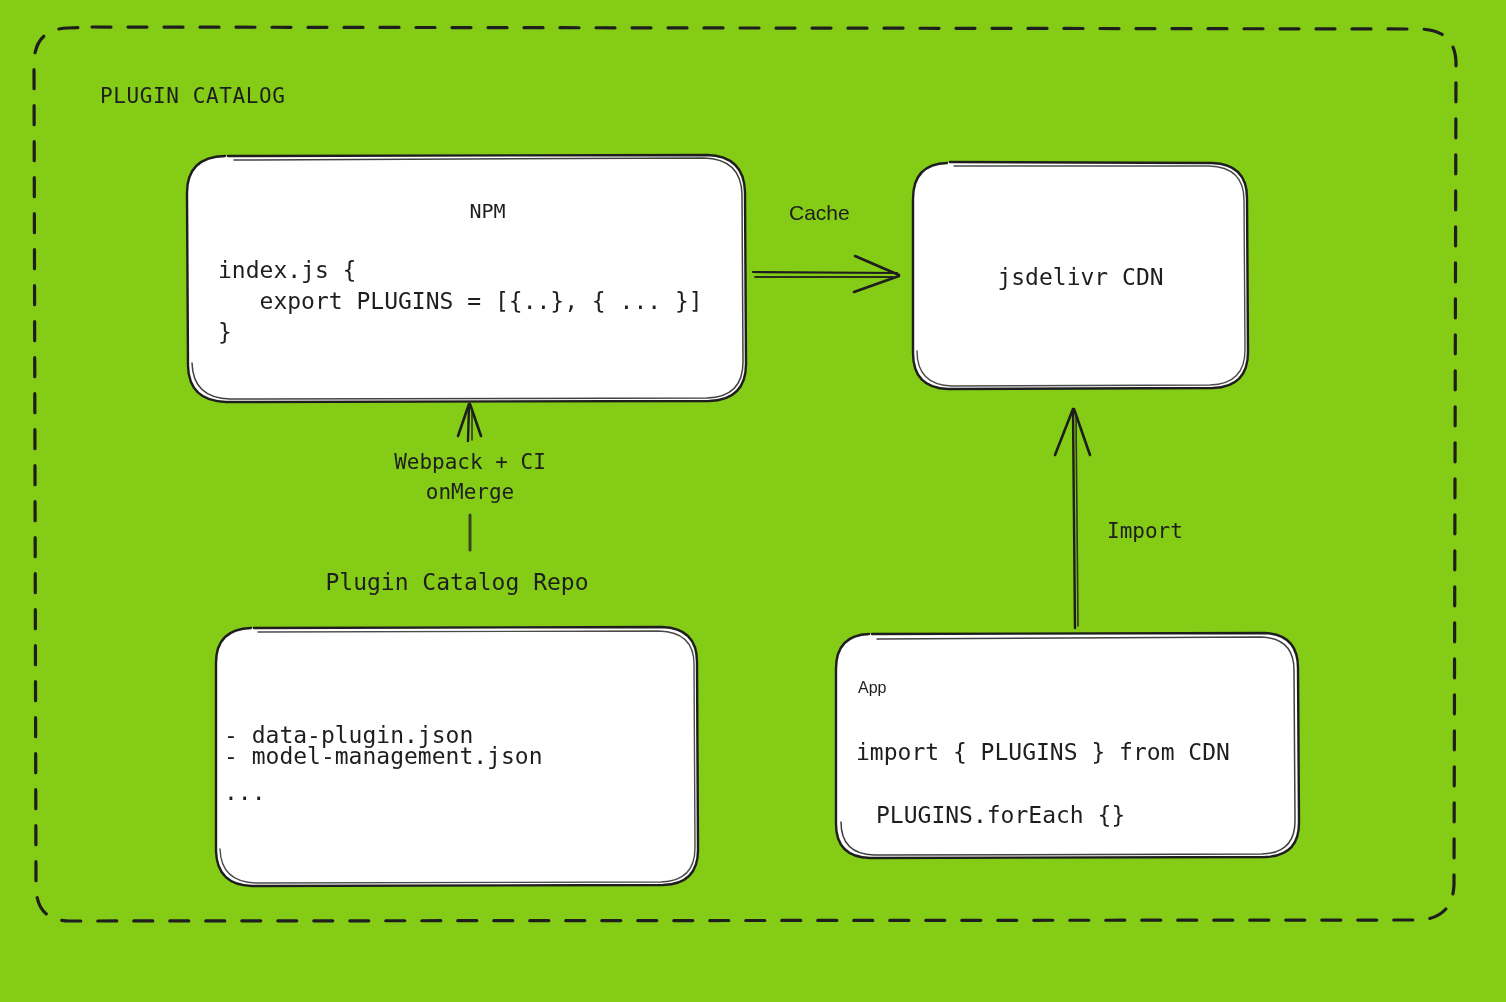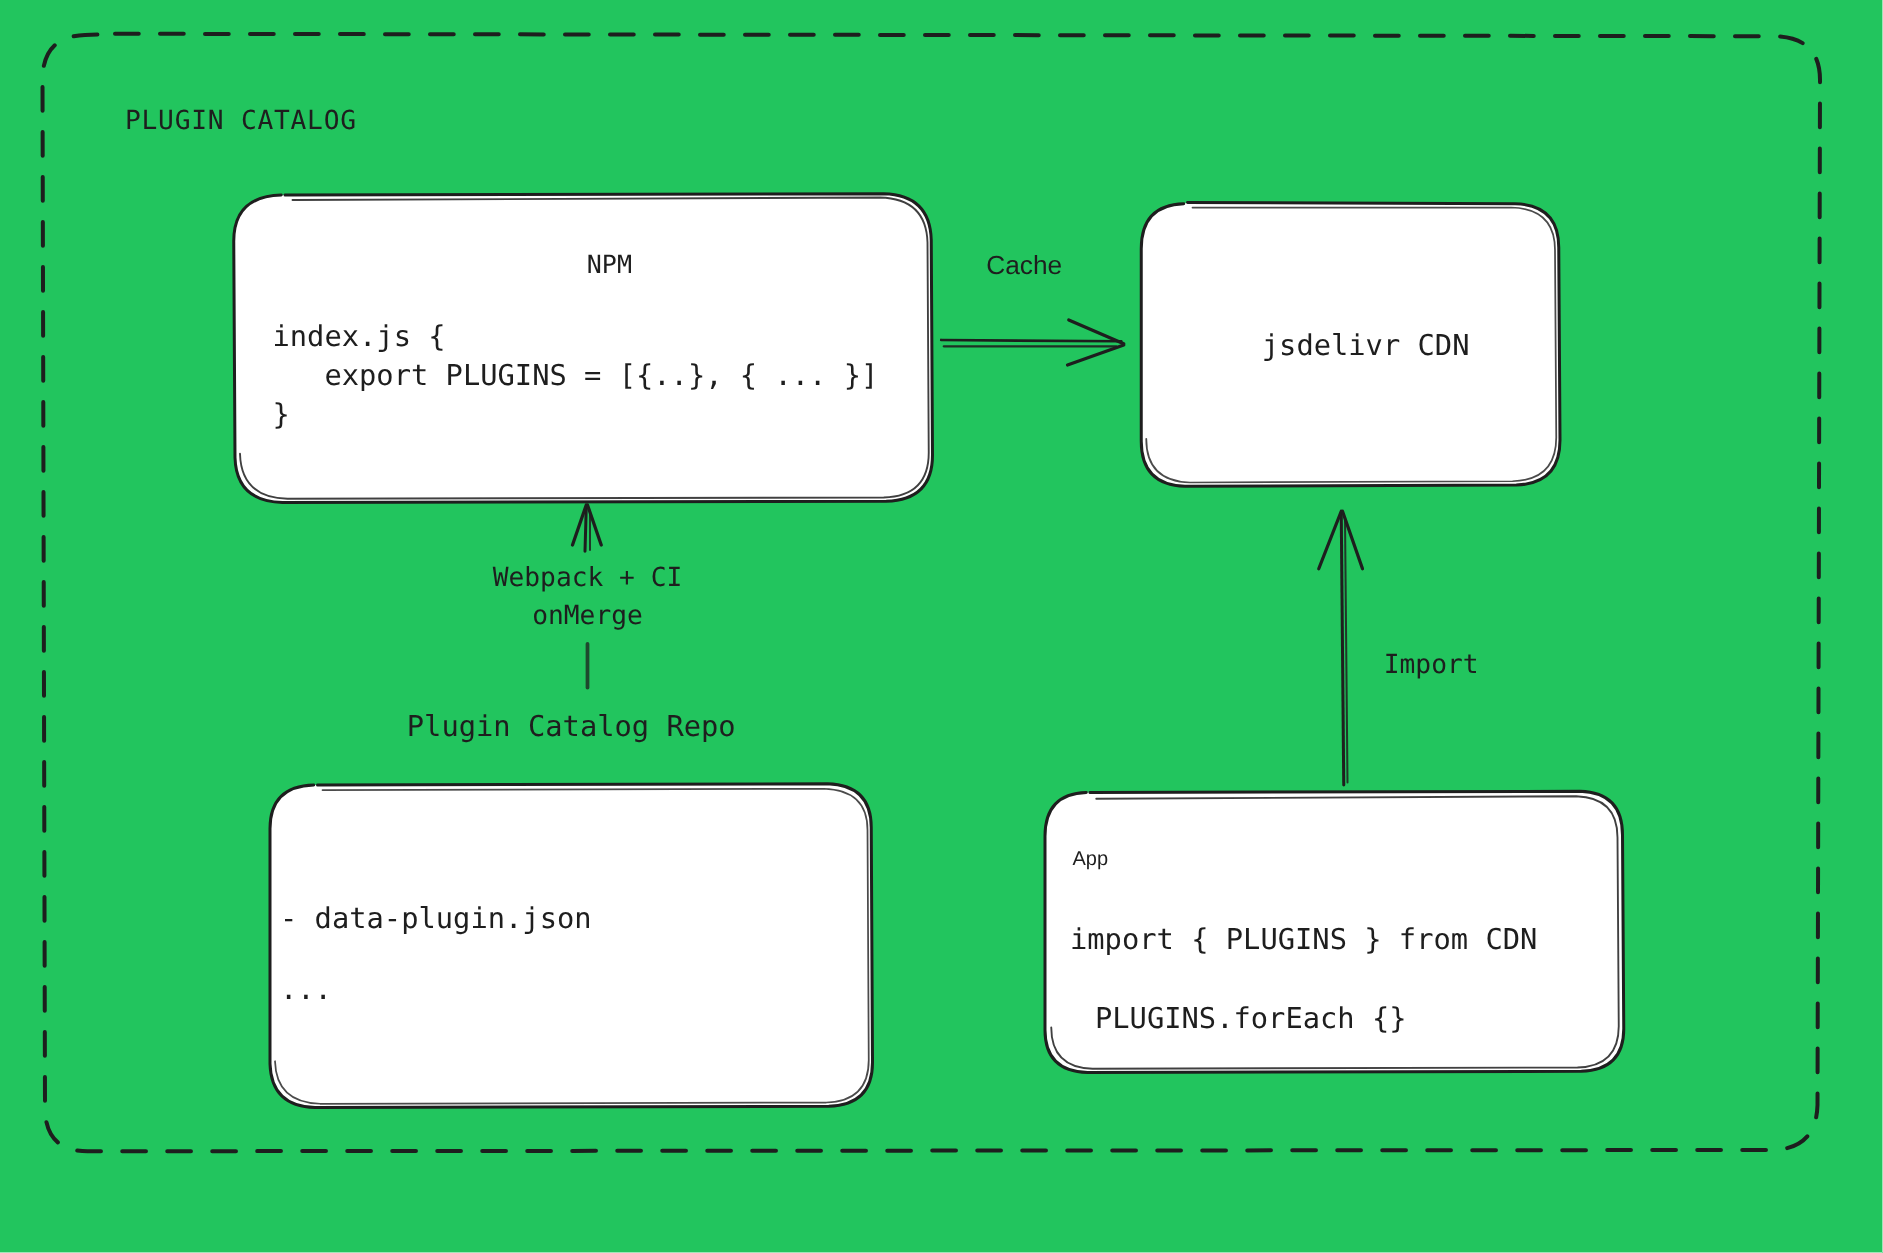--- a/index.html
+++ b/index.html
@@ -10,21 +10,22 @@
   body {
     width: 1506px;
     height: 1002px;
     overflow: hidden;
     font-family: "DejaVu Sans Mono", monospace;
   }
   #canvas {
     position: relative;
     width: 1506px;
     height: 1002px;
-    background: #22c55e;
+    background: #84cc16;
+    text-decoration: underline;
   }
   svg.layer {
     position: absolute;
     left: 0;
     top: 0;
     width: 1506px;
     height: 1002px;
     pointer-events: none;
   }
   .lbl {
@@ -123,29 +124,30 @@
 
   </svg>
 
   <div class="lbl mono group-title" style="left:100px; top:83px;">PLUGIN CATALOG</div>
 
   <div class="lbl mono box-title ctr" style="left:200px; top:198px; width:575px;">NPM</div>
   <div class="lbl mono code" style="left:218px; top:255px;">index.js {</div>
   <div class="lbl mono code" style="left:218px; top:286px;">   export PLUGINS = [{..}, { ... }]</div>
   <div class="lbl mono code" style="left:218px; top:317px;">}</div>
 
-  <div class="lbl mono code ctr" style="left:913px; top:262px; width:335px;padding-left:12px;">jsdelivr CDN</div>
+  <div class="lbl mono code ctr" style="left:913px; top:262px; width:335px;">jsdelivr CDN</div>
 
   <div class="lbl sans edge-label" style="left:789px; top:199px;">Cache</div>
 
   <div class="lbl mono edge-label ctr" style="left:335px; top:449px; width:270px;">Webpack + CI</div>
   <div class="lbl mono edge-label ctr" style="left:335px; top:479px; width:270px;">onMerge</div>
 
   <div class="lbl mono code ctr" style="left:216px; top:567px; width:482px;">Plugin Catalog Repo</div>
   <div class="lbl mono code" style="left:224px; top:709px;margin-top:11px;">- data-plugin.json</div>
+  <div class="lbl mono code" style="left:224px; top:741px;">- model-management.json</div>
   <div class="lbl mono code" style="left:224px; top:777px;">...</div>
 
   <div class="lbl mono edge-label" style="left:1107px; top:518px;">Import</div>
 
   <div class="lbl sans node-heading" style="left:858px; top:677px;">App</div>
   <div class="lbl mono code" style="left:856px; top:737px;">import { PLUGINS } from CDN</div>
   <div class="lbl mono code" style="left:876px; top:800px;">PLUGINS.forEach {}</div>
 
 </div>
 

